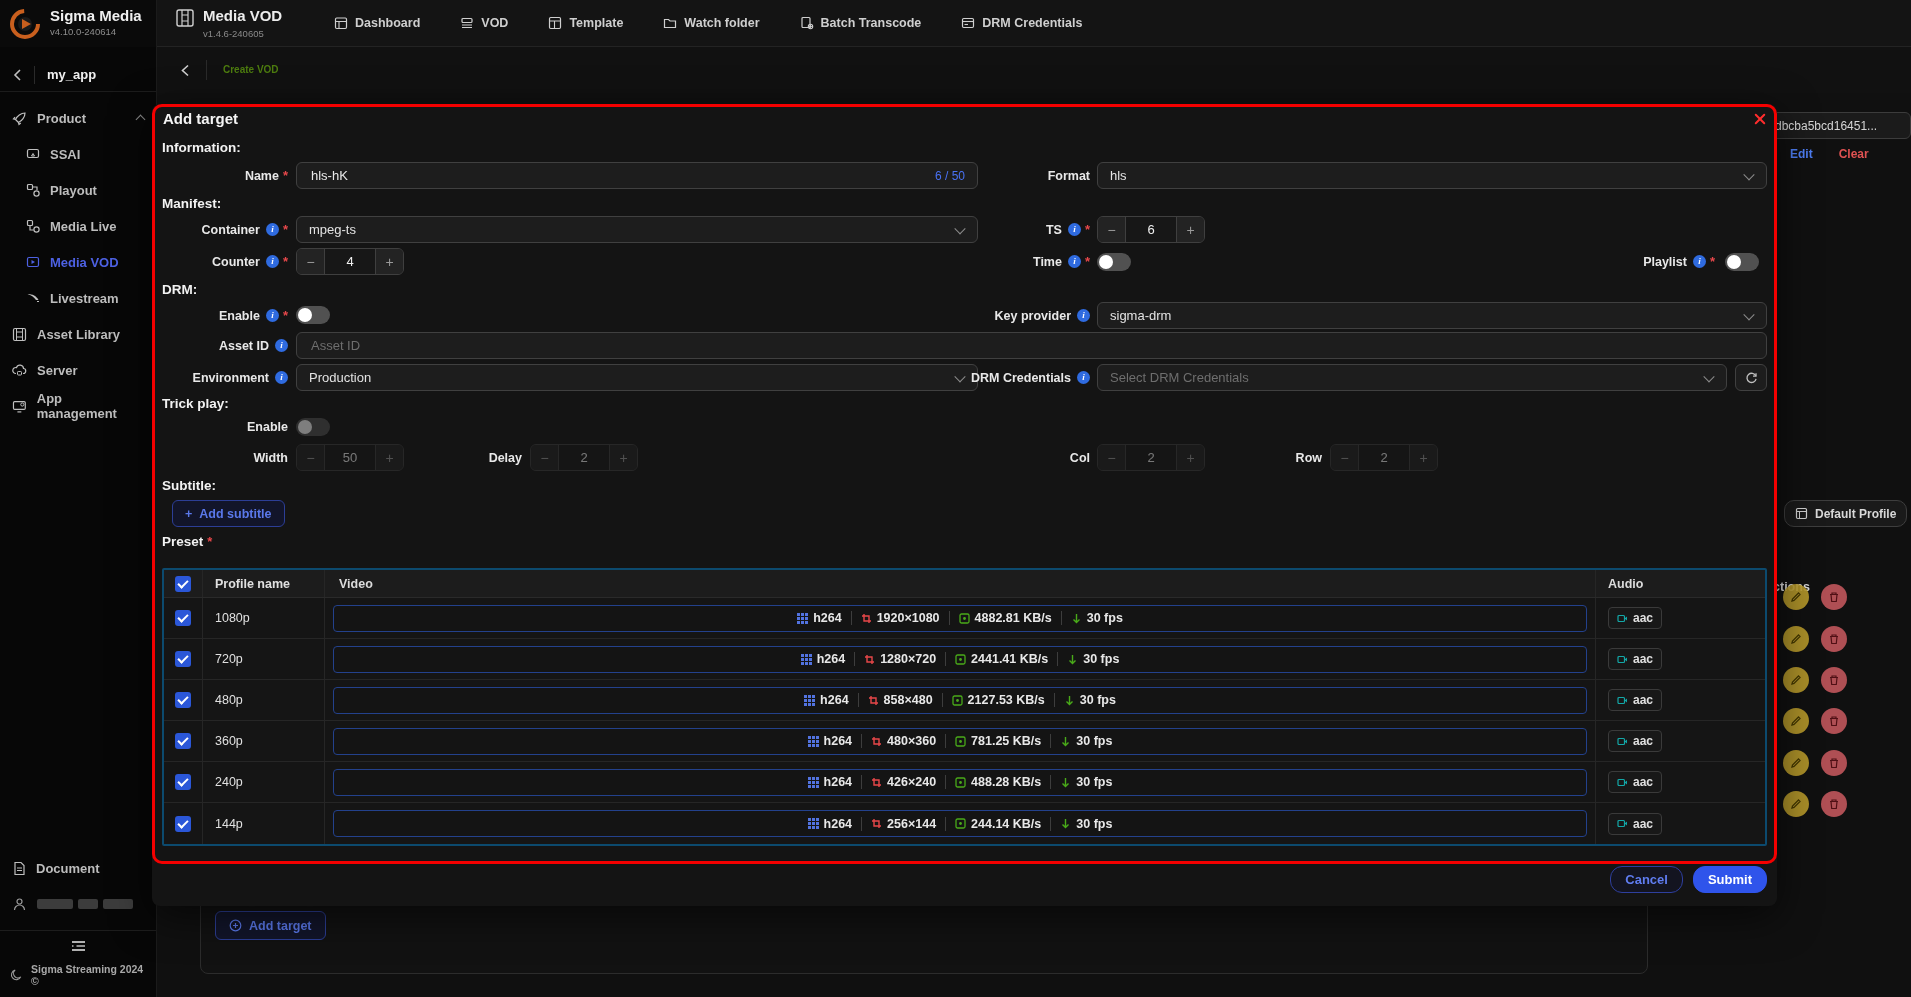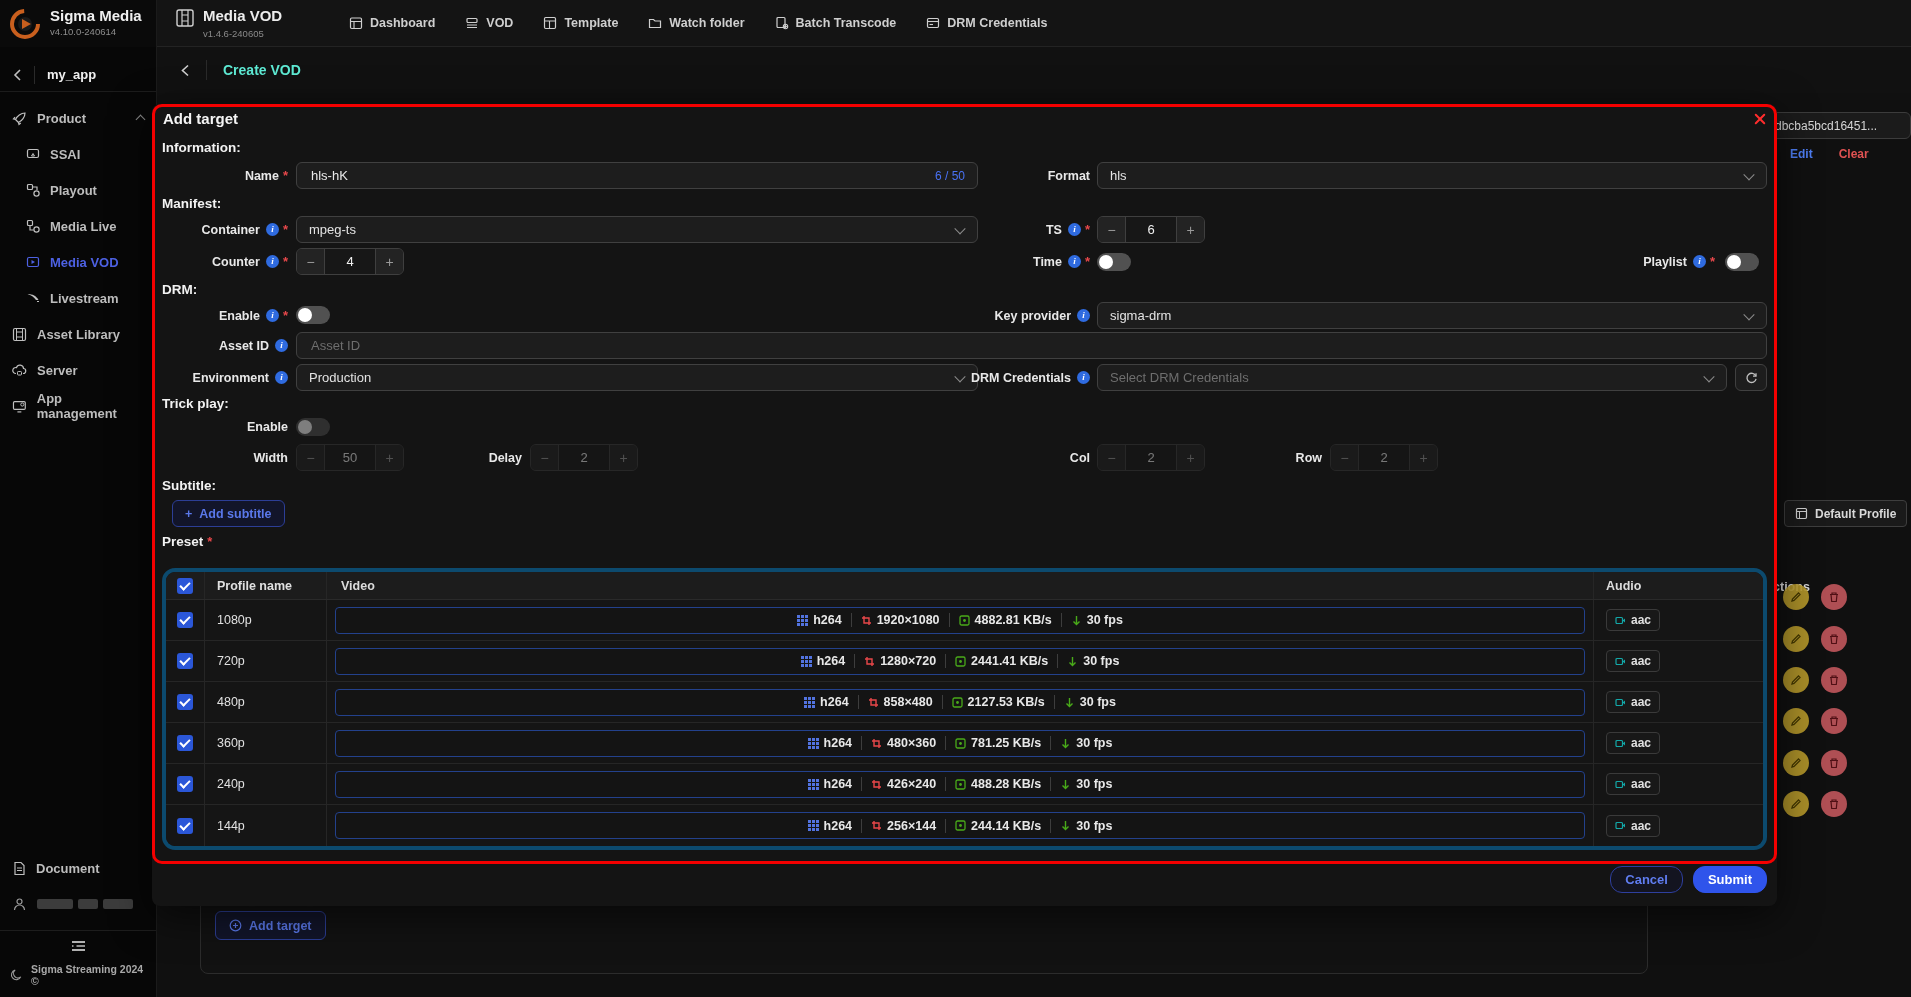--- a/index.html
+++ b/index.html
@@ -26,34 +26,34 @@
   .skel i{display:block;height:10px;background:#3c3c3c;border-radius:2px}
   .sdivider{border-top:1px solid #1d1d1d;margin-top:8px}
   .collapse-row{display:flex;justify-content:center;padding:8px 0 4px}
   .sfoot{display:flex;align-items:center;gap:8px;padding:6px 10px 10px;font-size:10.5px;color:#a8a8a8;font-weight:600}
 
   
   .topbar{position:absolute;left:157px;top:0;right:0;height:47px;background:#141414;border-bottom:1px solid #232323;display:flex;align-items:center;z-index:4}
   .prod{display:flex;gap:8px;padding:0 18px;align-items:flex-start;width:165px}
   .prod-name{font-size:15px;font-weight:700;color:#ededed;line-height:16px}
   .prod-ver{font-size:9.5px;color:#8a8a8a;margin-top:4px}
-  .tnav{display:flex;align-items:flex-start;gap:30px;margin-left:27px}
+  .tnav{display:flex;align-items:flex-start;gap:40px;margin-left:12px}
   .tnav-item{display:flex;align-items:center;gap:7px;color:#cfcfcf;font-size:12.5px;font-weight:700;cursor:pointer}
 
   .subheader{position:absolute;left:157px;top:47px;right:0;height:46px;background:#111;display:flex;align-items:center;z-index:3}
   .subheader .back{margin-left:22px}
-  .subheader .ttl{font-size:14px;font-weight:700;color:#5eead4;border-left:1px solid #2a2a2a;padding-left:16px;margin-left:14px;height:20px;line-height:20px}
+  .subheader .ttl{font-size:10px;font-weight:700;color:#4d7c0f;border-left:1px solid #2a2a2a;padding-left:16px;margin-left:14px;height:20px;line-height:20px}
 
   
   .bg-frag{position:absolute;z-index:1}
   .idbox{left:1770px;top:112px;width:141px;height:27px;border:1px solid #3c3c3c;border-radius:6px;background:#1b1b1b;display:flex;align-items:center;padding:0 4px;font-size:12px;color:#d6d6d6;overflow:hidden;white-space:nowrap}
   .editclear{left:1790px;top:147px;display:flex;gap:26px;font-size:12px;font-weight:600}
   .lnk-edit{color:#4d7df2;cursor:pointer}
   .lnk-clear{color:#e05252;cursor:pointer}
-  .defprof{left:1784px;top:500px;height:27px;border:1px solid #3e3e3e;border-radius:4px;background:#1a1a1a;display:flex;align-items:center;gap:7px;padding:0 10px;font-size:12px;font-weight:600;color:#d8d8d8;cursor:pointer}
+  .defprof{left:1784px;top:500px;height:27px;border:1px solid #3e3e3e;border-radius:10px;background:#1a1a1a;display:flex;align-items:center;gap:7px;padding:0 10px;font-size:12px;font-weight:600;color:#d8d8d8;cursor:pointer}
   .actions-hd{left:1764px;top:580px;font-size:12.5px;font-weight:700;color:#d8d8d8}
   .actrow{display:flex;gap:12px}
   .circ{width:26px;height:26px;border-radius:50%;display:flex;align-items:center;justify-content:center;cursor:pointer;opacity:.9}
   .circ.edit{background:#b99b2b}
   .circ.del{background:#c1565c}
   .botpanel{left:200px;top:852px;width:1448px;height:122px;border:1px solid #2c2c2c;border-radius:8px;background:#121212}
   .tsets{position:absolute;left:28px;top:36px;color:#9a9a9a;font-size:13px;font-weight:700;filter:blur(1.6px);opacity:.8}
   .addtarget{position:absolute;left:14px;top:58px;height:29px;border:1px solid #2c3e96;border-radius:6px;background:#12152a;display:flex;align-items:center;gap:7px;padding:0 13px;color:#5a78ea;font-size:12.5px;font-weight:600;cursor:pointer}
 
   
@@ -78,21 +78,21 @@
   .stp{position:absolute;display:inline-flex;height:27px;border:1px solid #3f3f3f;border-radius:6px;overflow:hidden;background:#1d1d1d}
   .stp .b{width:27px;display:flex;align-items:center;justify-content:center;color:#9a9a9a;font-size:14px;background:#232323;cursor:pointer}
   .stp .v{width:52px;display:flex;align-items:center;justify-content:center;font-size:13px;color:#f0f0f0;border-left:1px solid #3f3f3f;border-right:1px solid #3f3f3f;background:#171717}
   .dis{opacity:.45}
   .tgl{position:absolute;width:34px;height:18px;border-radius:10px;background:#515151;cursor:pointer}
   .tgl::after{content:"";position:absolute;left:2px;top:2px;width:14px;height:14px;border-radius:50%;background:#fff}
   .refbtn{position:absolute;width:32px;height:27px;border:1px solid #404040;border-radius:6px;background:#1d1d1d;display:flex;align-items:center;justify-content:center;cursor:pointer}
   .addsub{position:absolute;left:10px;height:27px;border:1px solid #2c3e96;border-radius:6px;background:#12152a;display:flex;align-items:center;gap:7px;padding:0 12px;color:#5a78ea;font-size:12.5px;font-weight:600;cursor:pointer}
 
   
-  .ptable{position:absolute;left:10px;right:10px;top:464px;border:4px solid #0c4a6e;border-radius:13px;overflow:hidden}
+  .ptable{position:absolute;left:10px;right:10px;top:464px;border:2px solid #0c4a6e;border-radius:2px;overflow:hidden}
   .thr{display:flex;height:28px;background:#1c1c1c;border-bottom:1px solid #2a2a2a;align-items:center;font-weight:700;font-size:12.5px;color:#dcdcdc}
   .trw{display:flex;height:41px;border-bottom:1px solid #262626;align-items:center;background:#151515}
   .trw:last-child{border-bottom:0}
   .c1{width:38px;display:flex;justify-content:center;align-self:stretch;align-items:center}
   .c2{width:122px;padding-left:12px;font-size:12.5px;color:#e0e0e0;border-left:1px solid #262626;align-self:stretch;display:flex;align-items:center}
   .c3{flex:1;padding:0 8px;border-left:1px solid #262626;align-self:stretch;display:flex;align-items:center}
   .c4{width:170px;padding-left:12px;border-left:1px solid #262626;align-self:stretch;display:flex;align-items:center}
   .cb{width:16px;height:16px;background:#2b57d8;border-radius:3px;position:relative;cursor:pointer}
   .cb::after{content:"";position:absolute;left:5px;top:2px;width:4px;height:8px;border-right:2px solid #fff;border-bottom:2px solid #fff;transform:rotate(45deg)}
   .vpill{height:27px;flex:1;border:1px solid #23418c;border-radius:4px;display:flex;align-items:center;justify-content:center;gap:9px;font-size:12.5px;font-weight:700;color:#e8e8e8;background:#141414;cursor:pointer}

